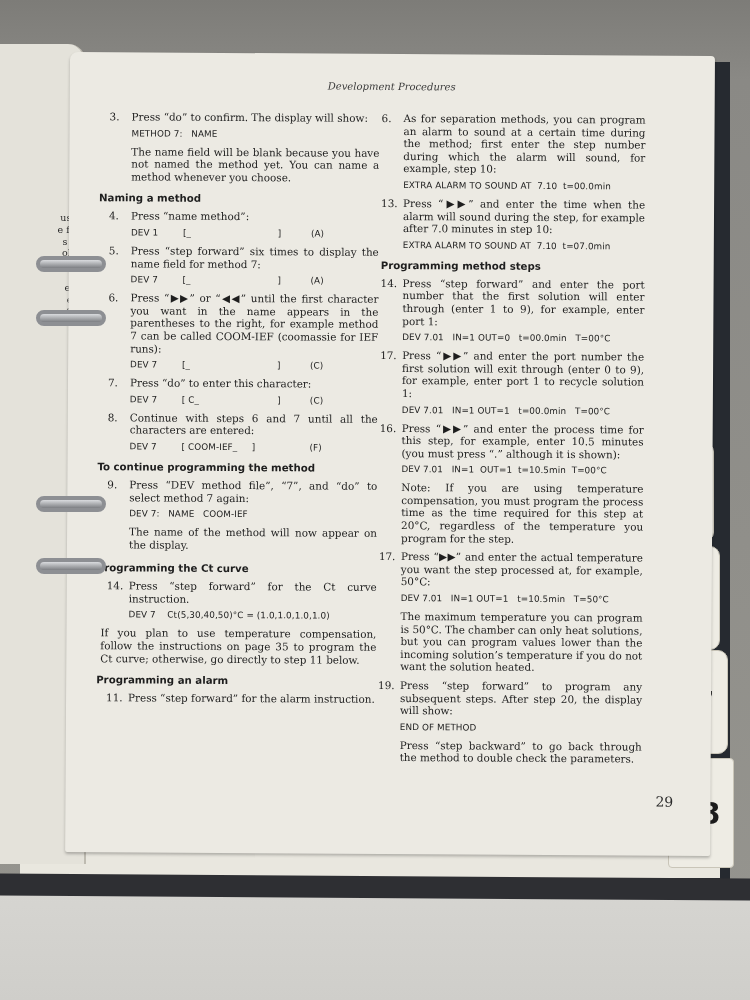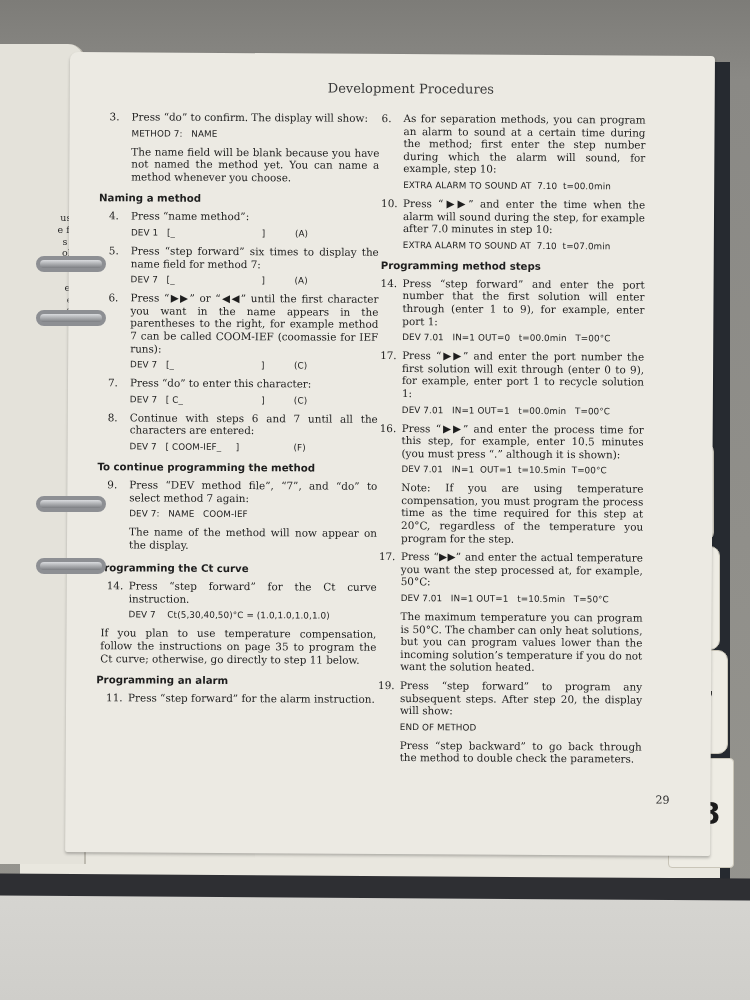--- a/index.html
+++ b/index.html
@@ -52,43 +52,43 @@
   .page {
     position: absolute; left: 70px; top: 52px; width: 645px; height: 800px;
     background: #eceae3;
     border-radius: 8px 4px 2px 2px;
     box-shadow: 0 2px 3px rgba(0,0,0,0.25);
     transform: rotate(0.35deg);
     transform-origin: top left;
   }
   .running-head {
     position: absolute; left: 258px; top: 27px;
-    font-size: 13px; color: #3a3a3a;
+    font-style: italic; font-size: 10px; color: #3a3a3a;
   }
   .col { position: absolute; top: 58px; color: #1e1e1e; }
   .col-left { left: 40px; width: 270px; }
   .col-right { left: 312px; width: 264px; }
   .step { position: relative; font-size: 10.4px; line-height: 12.6px; text-align: justify; margin-bottom: 5px; }
   .step .num { position: absolute; left: 0; top: 0; }
   .step .body { margin-left: 22px; }
   .display-line {
     font-family: "DejaVu Sans", sans-serif; font-size: 8.8px; margin: 5px 0 7px 22px;
     white-space: pre; letter-spacing: 0.1px;
   }
   .para { font-size: 10.4px; line-height: 12.6px; text-align: justify; margin: 4px 0 6px 22px; }
   .para-flush { font-size: 10.4px; line-height: 12.6px; text-align: justify; margin: 4px 0 8px 0; }
   .heading {
     font-family: "DejaVu Sans", sans-serif; font-weight: bold; font-size: 10.2px;
     margin: 10px 0 6px -10px;
   }
   .heading-right { margin-left: 0; }
   .dl-grid { display: flex; }
-  .dl-grid .c1 { width: 36px; }
+  .dl-grid .c1 { width: 52px; }
   .dl-grid .c2 { width: 128px; }
-  .page-number { position: absolute; left: 590px; top: 738px; font-size: 11px; color: #2a2a2a; }
+  .page-number { position: absolute; left: 590px; top: 738px; font-size: 14px; color: #2a2a2a; }
 </style>
 </head>
 <body>
 
 <div class="table-bottom"></div>
 <div class="binder-back"></div>
 <div class="under-sheets"></div>
 <div class="binder-edge"></div>
 
 <div class="left-page">
@@ -223,21 +223,21 @@
   </div>
 
   <div class="col col-right">
     <div class="step">
       <span class="num">6.</span>
       <div class="body">As for separation methods, you can program an alarm to sound at a certain time during the method; first enter the step number during which the alarm will sound, for example, step 10:</div>
     </div>
     <div class="display-line">EXTRA ALARM TO SOUND AT  7.10  t=00.0min</div>
 
     <div class="step">
-      <span class="num">10.</span>
+      <span class="num">13.</span>
       <div class="body">Press “▶▶” and enter the time when the alarm will sound during the step, for example after 7.0 minutes in step 10:</div>
     </div>
     <div class="display-line">EXTRA ALARM TO SOUND AT  7.10  t=07.0min</div>
 
     <div class="heading heading-right">Programming method steps</div>
 
     <div class="step">
       <span class="num">14.</span>
       <div class="body">Press “step forward” and enter the port number that the first solution will enter through (enter 1 to 9), for example, enter port 1:</div>
     </div>

